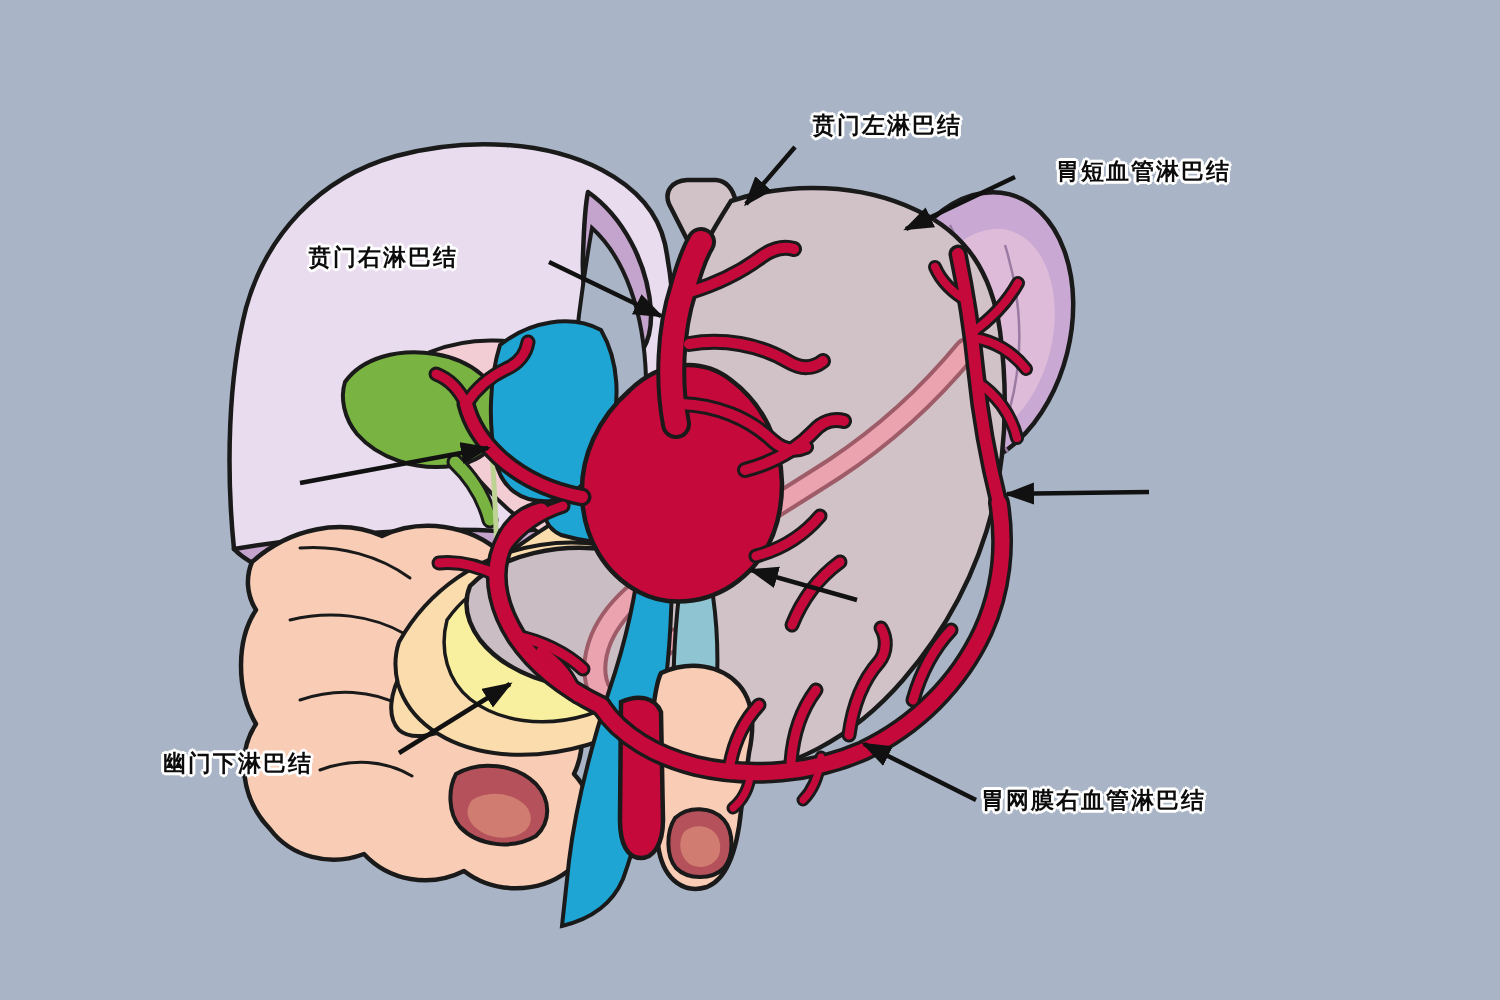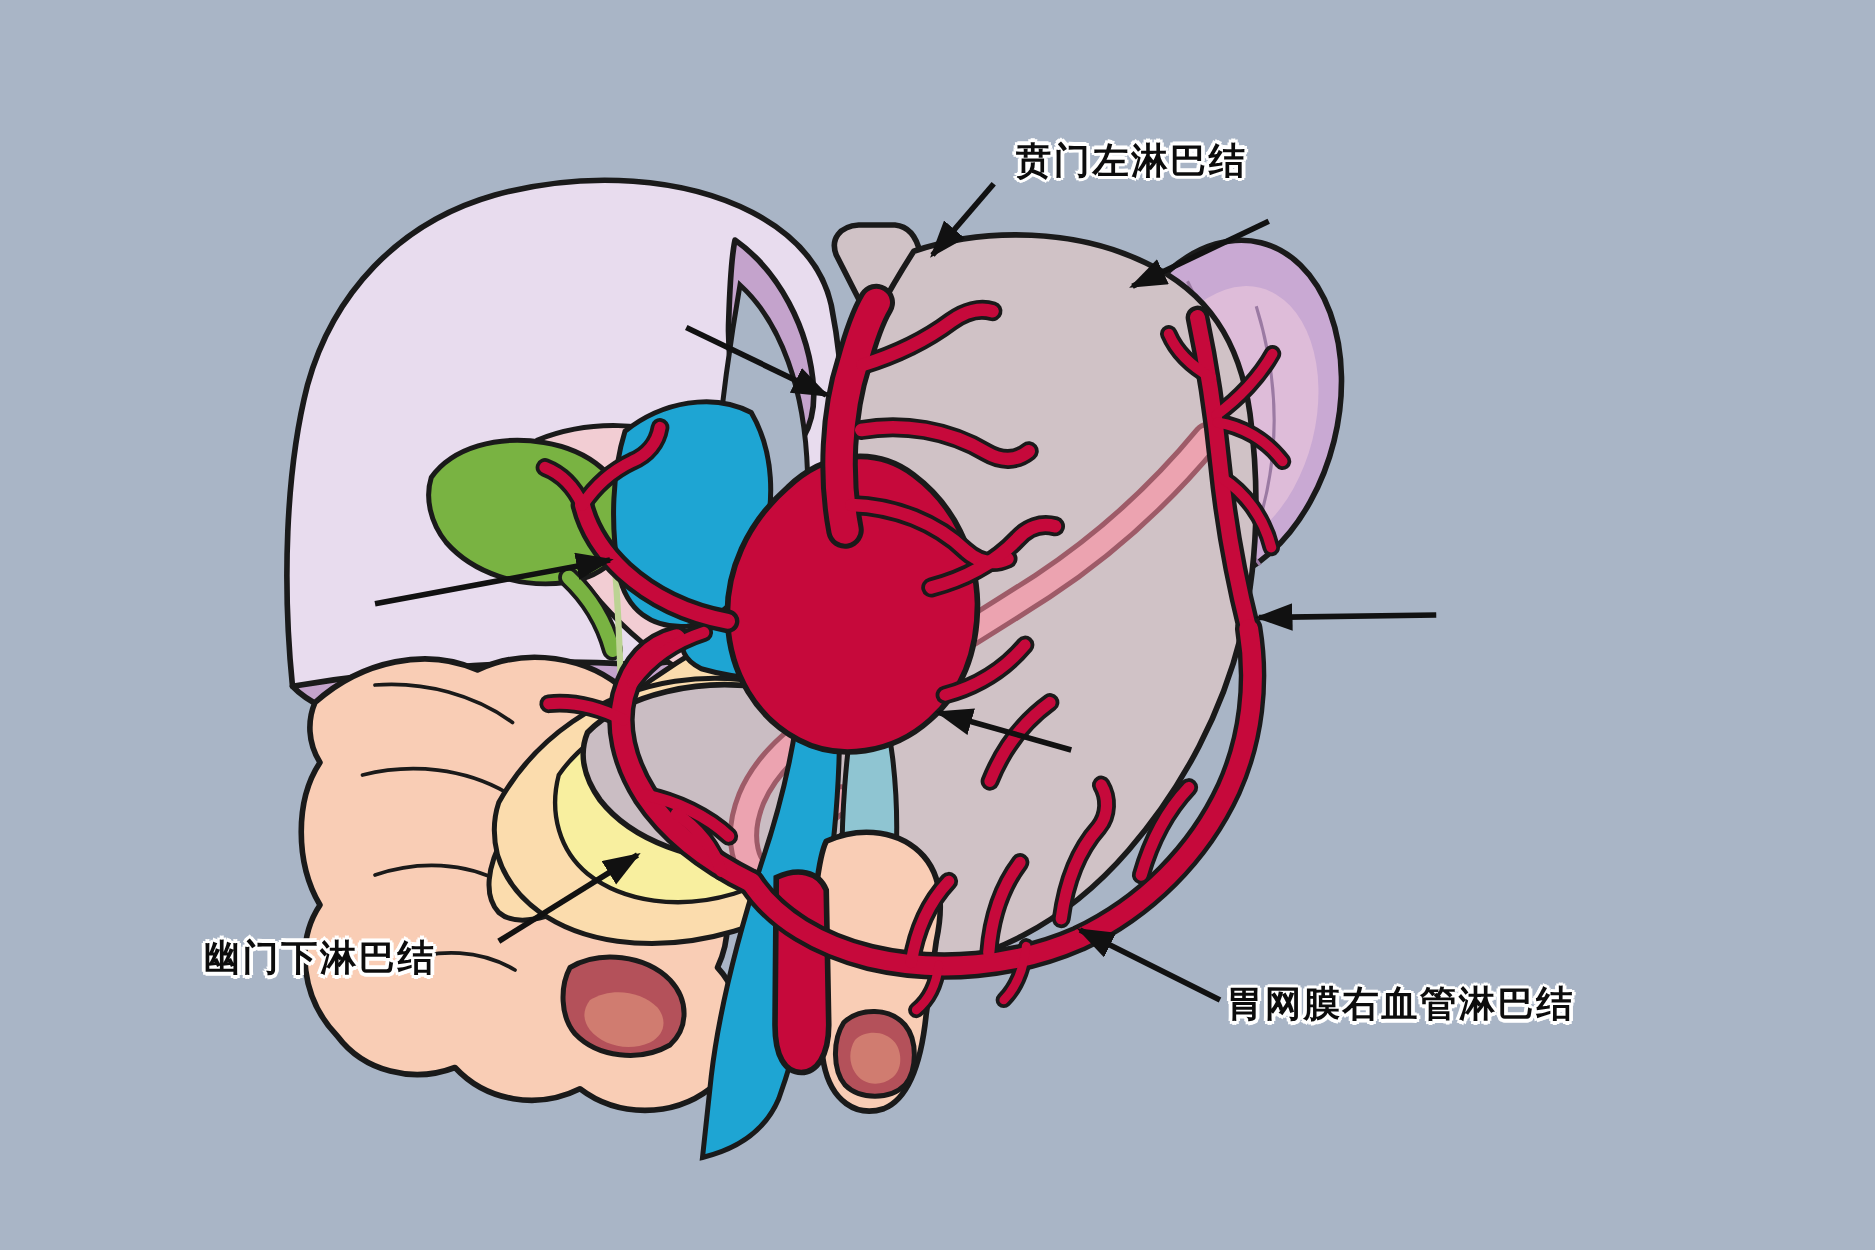--- a/index.html
+++ b/index.html
@@ -31,21 +31,21 @@
   .ribbon-bk{fill:none;stroke:#9e5b68;stroke-width:25;stroke-linecap:round;}
   .ribbon{fill:none;stroke:var(--splenic_vessel_pink,#eca3b0);stroke-width:17;stroke-linecap:round;}
   .vein{fill:var(--vein,#1ea5d3);stroke:var(--outline,#1a1a1a);stroke-width:4;}
   .vein-lt{fill:var(--vein_light,#8fc5d2);stroke:var(--outline,#1a1a1a);stroke-width:4;}
   .art{fill:var(--artery,#c6093b);stroke:var(--outline,#1a1a1a);stroke-width:4.5;}
   .ab{fill:none;stroke:var(--outline,#1a1a1a);stroke-width:15;stroke-linecap:round;stroke-linejoin:round;}
   .ar{fill:none;stroke:var(--artery,#c6093b);stroke-width:9;stroke-linecap:round;stroke-linejoin:round;}
   .arrow{stroke:#111;stroke-width:4.5;fill:none;}
 
   
-  .label{position:absolute;font-size:29px;font-weight:600;color:var(--label_text,#0c0c0c);
+  .label{position:absolute;font-size:23px;font-weight:600;color:var(--label_text,#0c0c0c);
          letter-spacing:2px;white-space:nowrap;line-height:1.15;
          text-shadow:-2px -2px 0 var(--label_halo,#fff), 2px -2px 0 var(--label_halo,#fff),
                      -2px 2px 0 var(--label_halo,#fff), 2px 2px 0 var(--label_halo,#fff),
                      0 -3px 0 var(--label_halo,#fff), 0 3px 0 var(--label_halo,#fff),
                      -3px 0 0 var(--label_halo,#fff), 3px 0 0 var(--label_halo,#fff);text-align:center;}
 </style>
 </head>
 <body>
 
 <div class="stage">
@@ -227,15 +227,17 @@
     <line class="arrow" x1="549" y1="262" x2="661" y2="316" marker-end="url(#ah)"></line>
     <line class="arrow" x1="300" y1="483" x2="488" y2="448" marker-end="url(#ah)"></line>
     <line class="arrow" x1="1149" y1="492" x2="1007" y2="494" marker-end="url(#ah)"></line>
     <line class="arrow" x1="857" y1="600" x2="751" y2="570" marker-end="url(#ah)"></line>
     <line class="arrow" x1="399" y1="753" x2="510" y2="684" marker-end="url(#ah)"></line>
     <line class="arrow" x1="976" y1="800" x2="864" y2="744" marker-end="url(#ah)"></line>
   </g>
 </svg>
 
   <div class="label" style="left:812px;top:112px">贲门左淋巴结</div>
+  <div class="label" style="left:1056px;top:158px">胃短血管淋巴结</div>
+  <div class="label" style="left:308px;top:244px">贲门右淋巴结</div>
   <div class="label" style="left:981px;top:787px">胃网膜右血管淋巴结</div>
   <div class="label" style="left:163px;top:750px">幽门下淋巴结</div>
 </div>
 
 </body></html>

